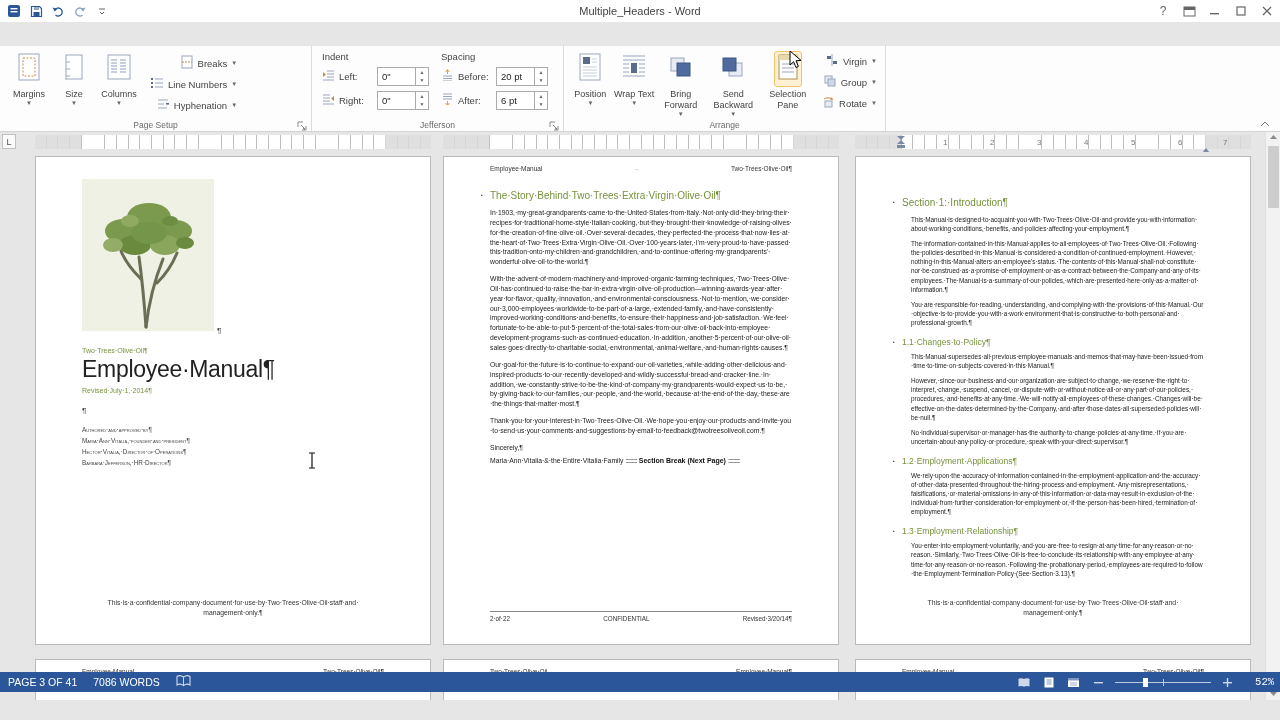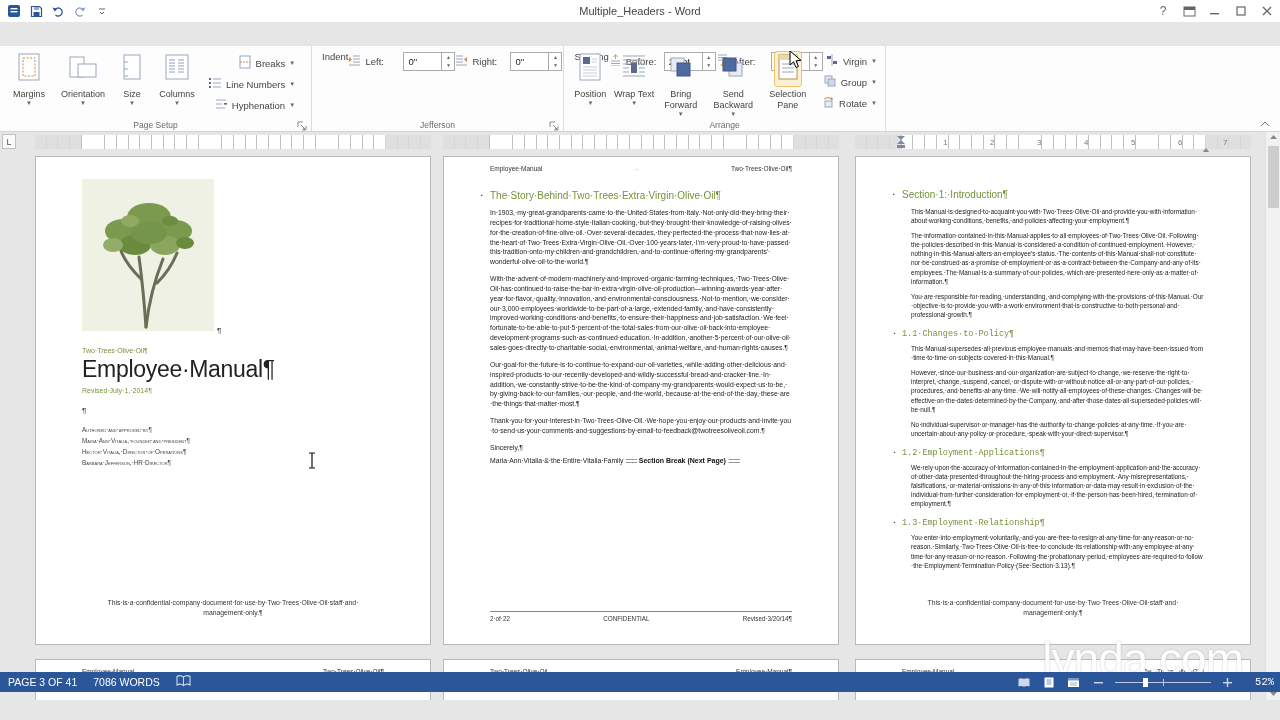--- a/index.html
+++ b/index.html
@@ -30,21 +30,21 @@
             border-bottom:1px solid #d4d4d4; border-top:1px solid #e4e4e4; display:flex; }
   .rgroup { position:relative; height:100%; border-right:1px solid #dcdcdc; padding:3px 4px 14px 4px; }
   .rg-label { position:absolute; bottom:1px; left:0; right:0; text-align:center; font-size:8.5px; color:#6a6a6a; }
   .launcher { position:absolute; bottom:2px; right:3px; width:11px; height:11px; }
   .bigrow { display:flex; height:70px; }
   .bigbtn { width:50px; display:flex; flex-direction:column; align-items:center; padding-top:3px; }
   .bigbtn .blabel { font-size:9px; color:#444; text-align:center; line-height:1.2; margin-top:3px; }
   .caret { font-size:6px; color:#666; }
   .smallcol { display:flex; flex-direction:column; justify-content:flex-start; gap:5px; padding:6px 4px 0 6px;align-items:flex-end; }
   .smallbtn { display:flex; align-items:center; gap:4px; font-size:9.5px; color:#444; height:16px; }
-  .subcol { display:flex; flex-direction:row; padding:2px 6px 0 6px;justify-content:flex-end; }
+  .subcol { display:flex; flex-direction:column; padding:2px 6px 0 6px;justify-content:flex-end; }
   .subtitle { font-size:9.5px; color:#444; margin-bottom:4px; }
   .spinrow { display:flex; align-items:center; gap:4px; margin-bottom:4px; height:20px; }
   .spinrow .slab { font-size:9.5px; color:#444; width:34px; }
   .spin { width:52px; height:19px; border:1px solid #ababab; background:#fff; display:flex; }
   .spin-val { flex:1; font-size:9.5px; color:#222; padding:3px 0 0 4px; }
   .spin-arrows { width:13px; border-left:1px solid #ababab; display:flex; flex-direction:column; }
   .spin-arrows i { flex:1; font-style:normal; font-size:5px; color:#666; text-align:center; line-height:8px; }
   .hlicon { background:#fdf0d3; outline:1px solid #f0c36a; border-radius:2px; }
   .collapse-chevron { position:absolute; right:10px; bottom:2px; font-size:8px; color:#666; }
 
@@ -67,21 +67,21 @@
 
   .hdr { display:flex; align-items:center; justify-content:space-between; padding:8px 46px 0;
          font-size:6.5px; color:#333; }
   .hdr .arr { color:#999; font-size:6px; }
   .row2 .hdrwrap { margin:8px 46px 0; border-bottom:1px solid #777; padding-bottom:4px;
                    display:flex; justify-content:space-between; font-size:6.5px; color:#333; }
 
   .green { color:#76923c; }
   .docbody { padding:0 46px; }
   .h1g { position:relative; font-size:10px; color:#76923c; margin:18px 0 7px; }
-  .h2g { position:relative; font-size:8.5px; color:#76923c; margin:10px 0 5px;font-family:Liberation Mono, monospace; }
+  .h2g { position:relative; font-size:8.5px; color:#76923c; margin:10px 0 5px; }
   .hbul { position:absolute; left:-9px; top:2px; font-size:5px; color:#444; }
   .para { font-size:6.8px; line-height:1.45; color:#222; margin-bottom:7px; text-align:left; }
   .p3 .para { font-size:6.4px; line-height:1.42; margin-left:9px; margin-bottom:6px; }
   .sig-line { display:flex; align-items:center; font-size:6.8px; margin-top:2px; }
   .sb-dots { letter-spacing:-1px; font-size:7px; color:#333; margin:0 2px; }
   .sb-label { font-size:7px; color:#111; font-weight:bold; }
   .footer { position:absolute; left:46px; right:46px; bottom:22px; border-top:1px solid #888;
             padding-top:3px; display:flex; justify-content:space-between; font-size:6.3px; color:#333; }
   .confid { position:absolute; left:60px; right:60px; bottom:26px; text-align:center;
             font-size:6.8px; line-height:1.5; color:#333; }
@@ -192,30 +192,20 @@
     <div class="rgroup" style="width:312px">
       <div class="bigrow">
         <div class="bigbtn">
           <span>
             <svg width="26" height="30">
                 <rect x="3" y="2" width="20" height="26" fill="#fff" stroke="#9aa7bd"></rect>
                 <rect x="7" y="6" width="12" height="18" fill="none" stroke="#c98a4b" stroke-dasharray="2 1.5"></rect>
               </svg>
           </span>
           <span class="blabel">Margins</span>
-          <span class="caret">▼</span>
-        </div>
-        <div class="bigbtn" style="width:58px">
-          <span>
-            <svg width="30" height="30">
-                <rect x="2" y="5" width="14" height="20" fill="#fff" stroke="#9aa7bd"></rect>
-                <rect x="10" y="12" width="18" height="13" fill="#fff" stroke="#9aa7bd"></rect>
-              </svg>
-          </span>
-          <span class="blabel">Orientation</span>
           <span class="caret">▼</span>
         </div>
         <div class="bigbtn" style="width:40px">
           <span>
             <svg width="24" height="30">
                 <rect x="4" y="3" width="16" height="24" fill="#fff" stroke="#9aa7bd"></rect>
                 <path d="M4 10 h4 M4 17 h4 M4 24 h4" stroke="#9aa7bd"></path>
               </svg>
           </span>
           <span class="blabel">Size</span>
@@ -583,21 +573,21 @@
         </div>
       </div>
       <div class="footer">
         <span>2​·​of​·​22</span>
         <span style="font-variant:small-caps">CONFIDENTIAL</span>
         <span>Revised​·​3/20/14¶</span>
       </div>
     </div>
 
     <div class="page row1 pg3 p3">
-      <div class="docbody" style="padding-top:32px">
+      <div class="docbody" style="padding-top:40px">
         <div class="h1g" style="margin-top:0">
           <span class="hbul">▪</span>
           <span>Section​·​1:​·​Introduction¶</span>
         </div>
         <div class="para">This​·​Manual​·​is​·​designed​·​to​·​acquaint​·​you​·​with​·​Two​·​Trees​·​Olive​·​Oil​·​and​·​provide​·​you​·​with​·​information​·​about​·​working​·​conditions,​·​benefits,​·​and​·​policies​·​affecting​·​your​·​employment.¶</div>
         <div class="para">The​·​information​·​contained​·​in​·​this​·​Manual​·​applies​·​to​·​all​·​employees​·​of​·​Two​·​Trees​·​Olive​·​Oil.​·​Following​·​the​·​policies​·​described​·​in​·​this​·​Manual​·​is​·​considered​·​a​·​condition​·​of​·​continued​·​employment.​·​However,​·​nothing​·​in​·​this​·​Manual​·​alters​·​an​·​employee's​·​status.​·​The​·​contents​·​of​·​this​·​Manual​·​shall​·​not​·​constitute​·​nor​·​be​·​construed​·​as​·​a​·​promise​·​of​·​employment​·​or​·​as​·​a​·​contract​·​between​·​the​·​Company​·​and​·​any​·​of​·​its​·​employees.​·​The​·​Manual​·​is​·​a​·​summary​·​of​·​our​·​policies,​·​which​·​are​·​presented​·​here​·​only​·​as​·​a​·​matter​·​of​·​information.¶</div>
         <div class="para">You​·​are​·​responsible​·​for​·​reading,​·​understanding,​·​and​·​complying​·​with​·​the​·​provisions​·​of​·​this​·​Manual.​·​Our​·​objective​·​is​·​to​·​provide​·​you​·​with​·​a​·​work​·​environment​·​that​·​is​·​constructive​·​to​·​both​·​personal​·​and​·​professional​·​growth.¶</div>
 
         <div class="h2g">
           <span class="hbul">▪</span>
@@ -637,21 +627,20 @@
       </div>
     </div>
     <div class="page row2 pg3">
       <div class="hdrwrap">
         <span>Employee​·​Manual</span>
         <span class="arr">→</span>
         <span>Two​·​Trees​·​Olive​·​Oil¶</span>
       </div>
     </div>
 
-    <div class="lynda">lynda.com</div>
 
     <span class="ibeam">
       <svg width="10" height="17">
           <path d="M2 1 h6 M5 1 v15 M2 16 h6" stroke="#111" stroke-width="1.2" fill="none"></path>
         </svg>
     </span>
   </div>
 
   <div class="vscroll">
     <span class="varrow" style="top:2px">

